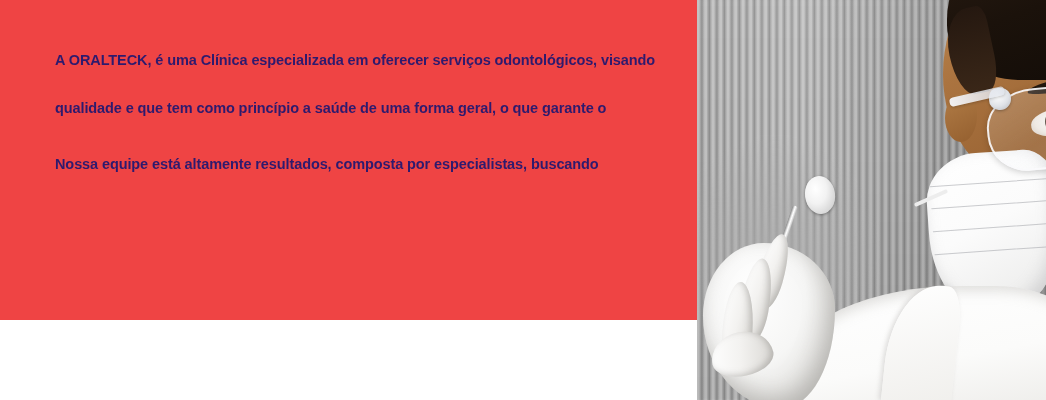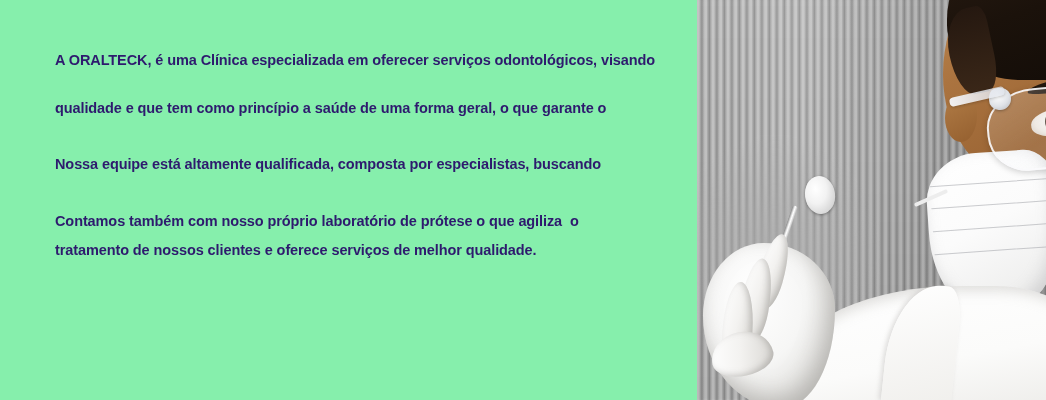--- a/index.html
+++ b/index.html
@@ -14,22 +14,22 @@
     background: #ffffff;
     overflow: hidden;
     font-family: "Liberation Sans", sans-serif;
   }
 
   
   #content-area {
     position: absolute;
     left: 0; top: 0;
     width: 697px;
-    height: 400px;
-    background: #86efac;
+    height: 320px;
+    background: #ef4444;
   }
   #about-text {
     position: absolute;
     left: 55px;
     top: 46px;
     width: 600px;
   }
   .paragraph {
     margin: 0 0 27px 0;
   }
@@ -268,27 +268,23 @@
   <div id="content-area">
     <div id="about-text">
 
       <p class="paragraph">
         <span class="text-line">A ORALTECK, é uma Clínica especializada em oferecer serviços odontológicos, visando</span><br>
         <br>
         <span class="text-line">qualidade e que tem como princípio a saúde de uma forma geral, o que garante o</span><br>
       </p>
 
       <p class="paragraph">
-        <span class="text-line">Nossa equipe está altamente qualificada, composta por especialistas, buscando</span><br>
+        <span class="text-line">Nossa equipe está altamente resultados, composta por especialistas, buscando</span><br>
       </p>
 
-      <p class="paragraph">
-        <span class="text-line">Contamos também com nosso próprio laboratório de prótese o que agiliza  o</span><br>
-        <span class="text-line">tratamento de nossos clientes e oferece serviços de melhor qualidade.</span>
-      </p>
 
     </div>
   </div>
 
   <div id="photo">
     <div id="backdrop"></div>
     <div id="backdrop-blurveil"></div>
 
     <div id="head"></div>
     <div id="hair"></div>

